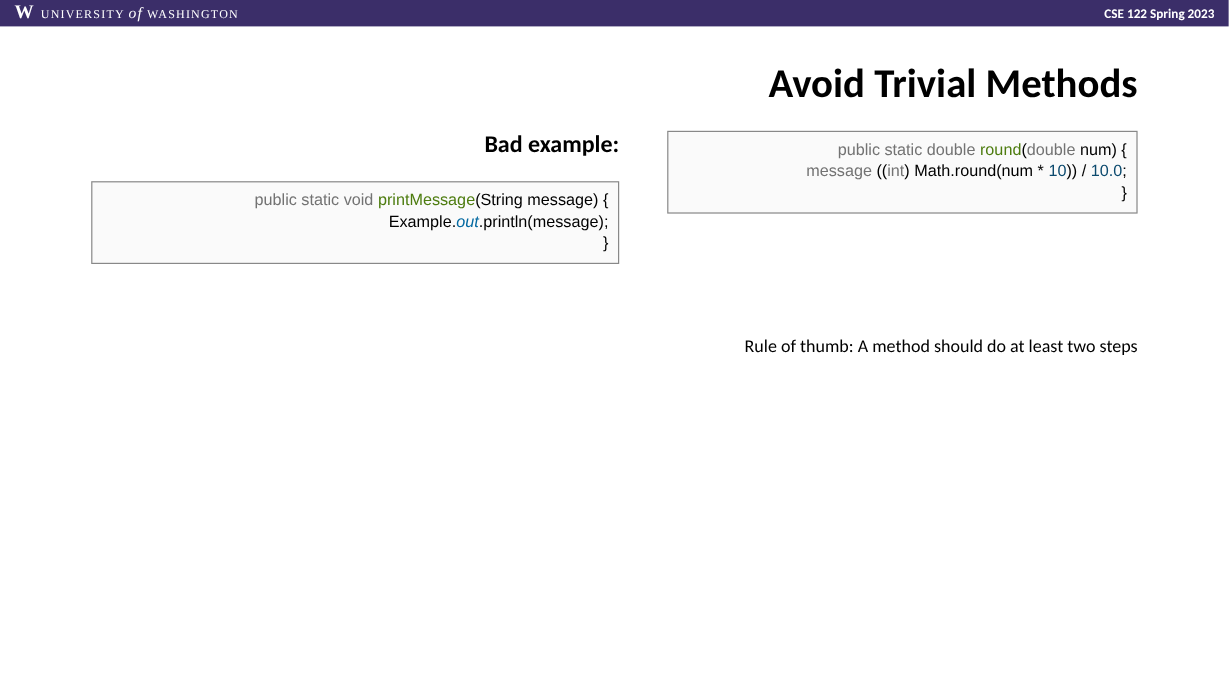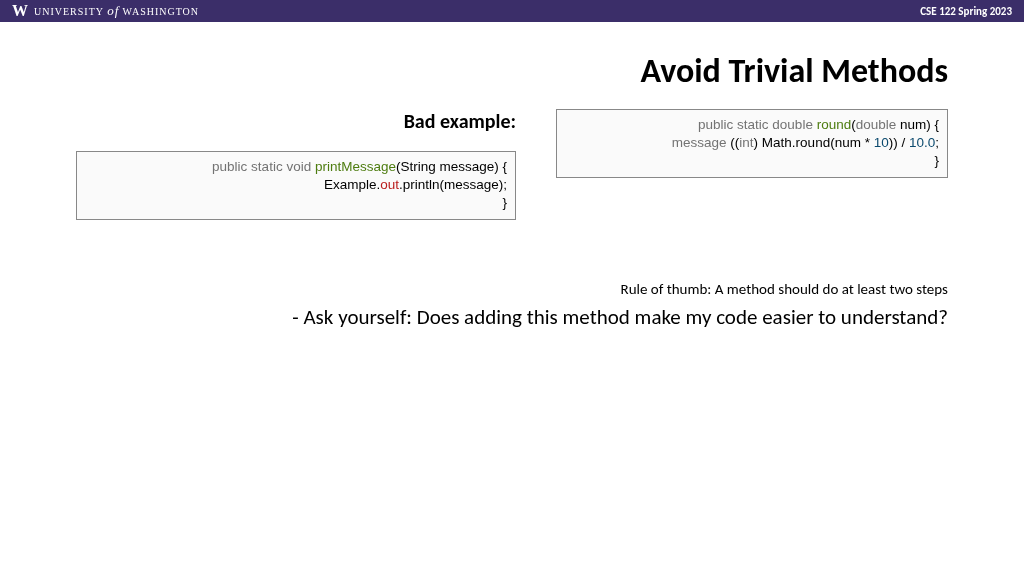--- a/index.html
+++ b/index.html
@@ -81,21 +81,21 @@
       background: #fafafa;
       padding: 6px 8px;
       font-family: Arial, sans-serif;
       font-size: 13.5px;
       line-height: 1.35;
       white-space: pre;
     }
     .kw { color: #737373; }
     .fn { color: #4d7c0f; }
     .ty { color: #737373; }
-    .it { color: #b91c1c; }
+    .it { color: #0369a1; font-style: italic; }
     .num { color: #0c4a6e; }
     .rule {
       font-size: 15px;
       margin-bottom: 6px;
     }
     .subrule {
       font-size: 21px;
       padding-left: 50px;
       text-indent: -16px;
     }
@@ -128,14 +128,13 @@
     </div>
 
     <div class="example-col right">
       <div class="code-box"><span class="kw">public static</span><span class="ty"> double</span><span class="fn"> round</span><span>(</span><span class="ty">double</span><span> num) {</span>
 <span>    </span><span class="kw">message</span><span> ((</span><span class="ty">int</span><span>) Math.round(num * </span><span class="num">10</span><span>)) / </span><span class="num">10.0</span><span>;</span>
 <span>}</span></div>
     </div>
   </div>
 
   <p class="rule">Rule of thumb: A method should do at least two steps</p>
-  <p class="subrule"> Ask yourself: Does adding this method make my code easier to understand?</p>
 </div>
 
 </body></html>

